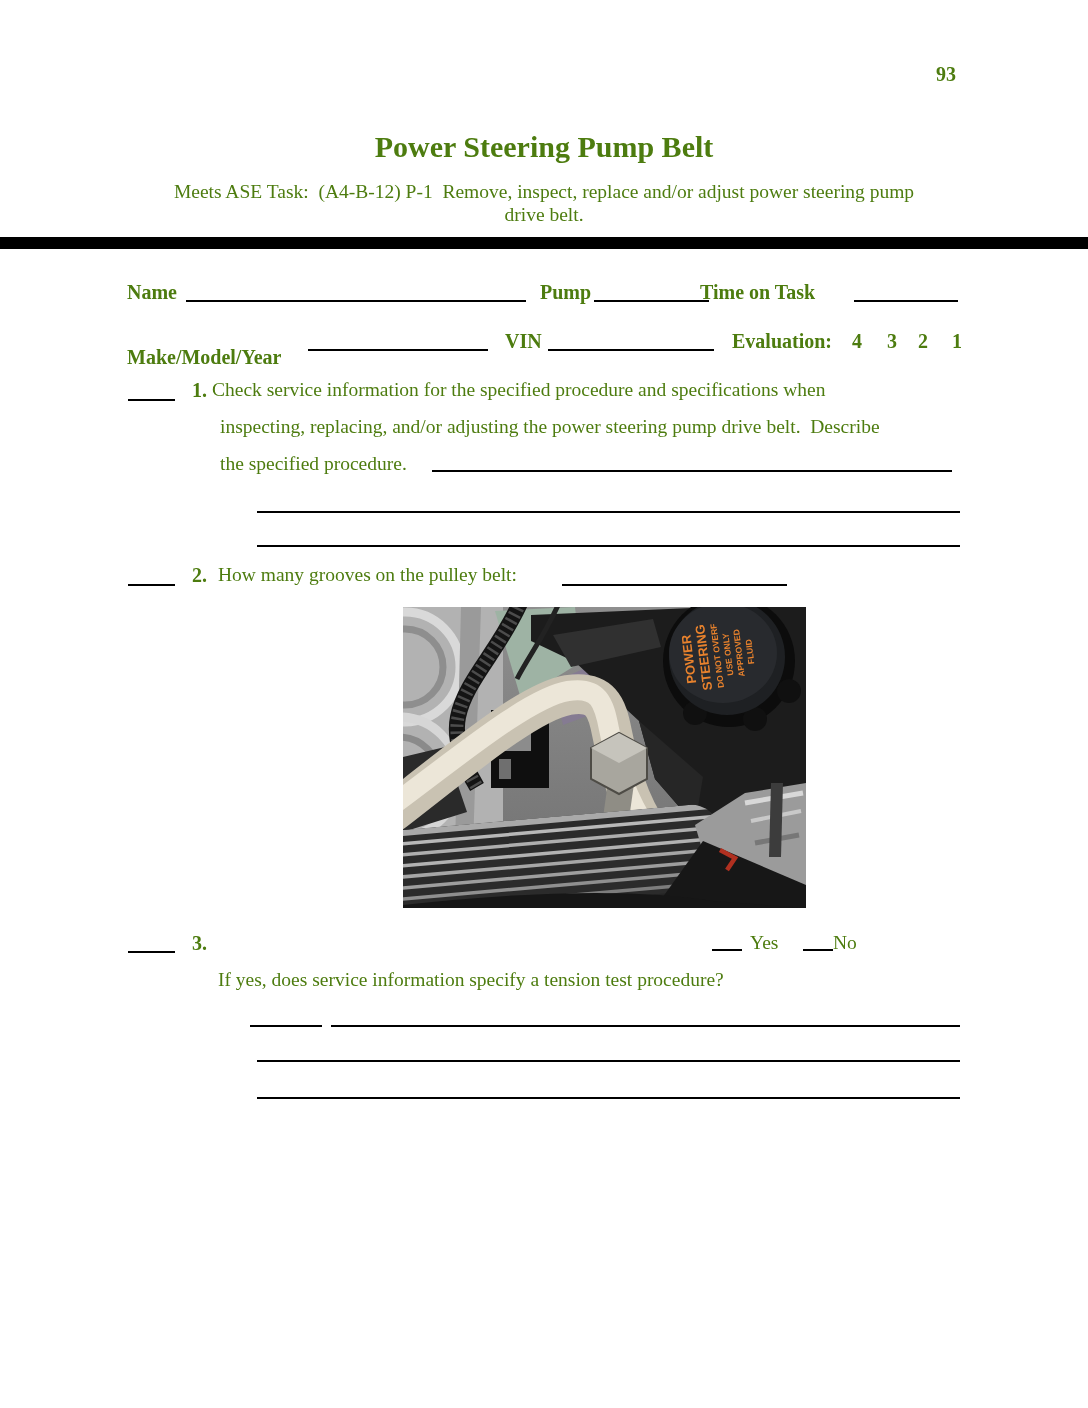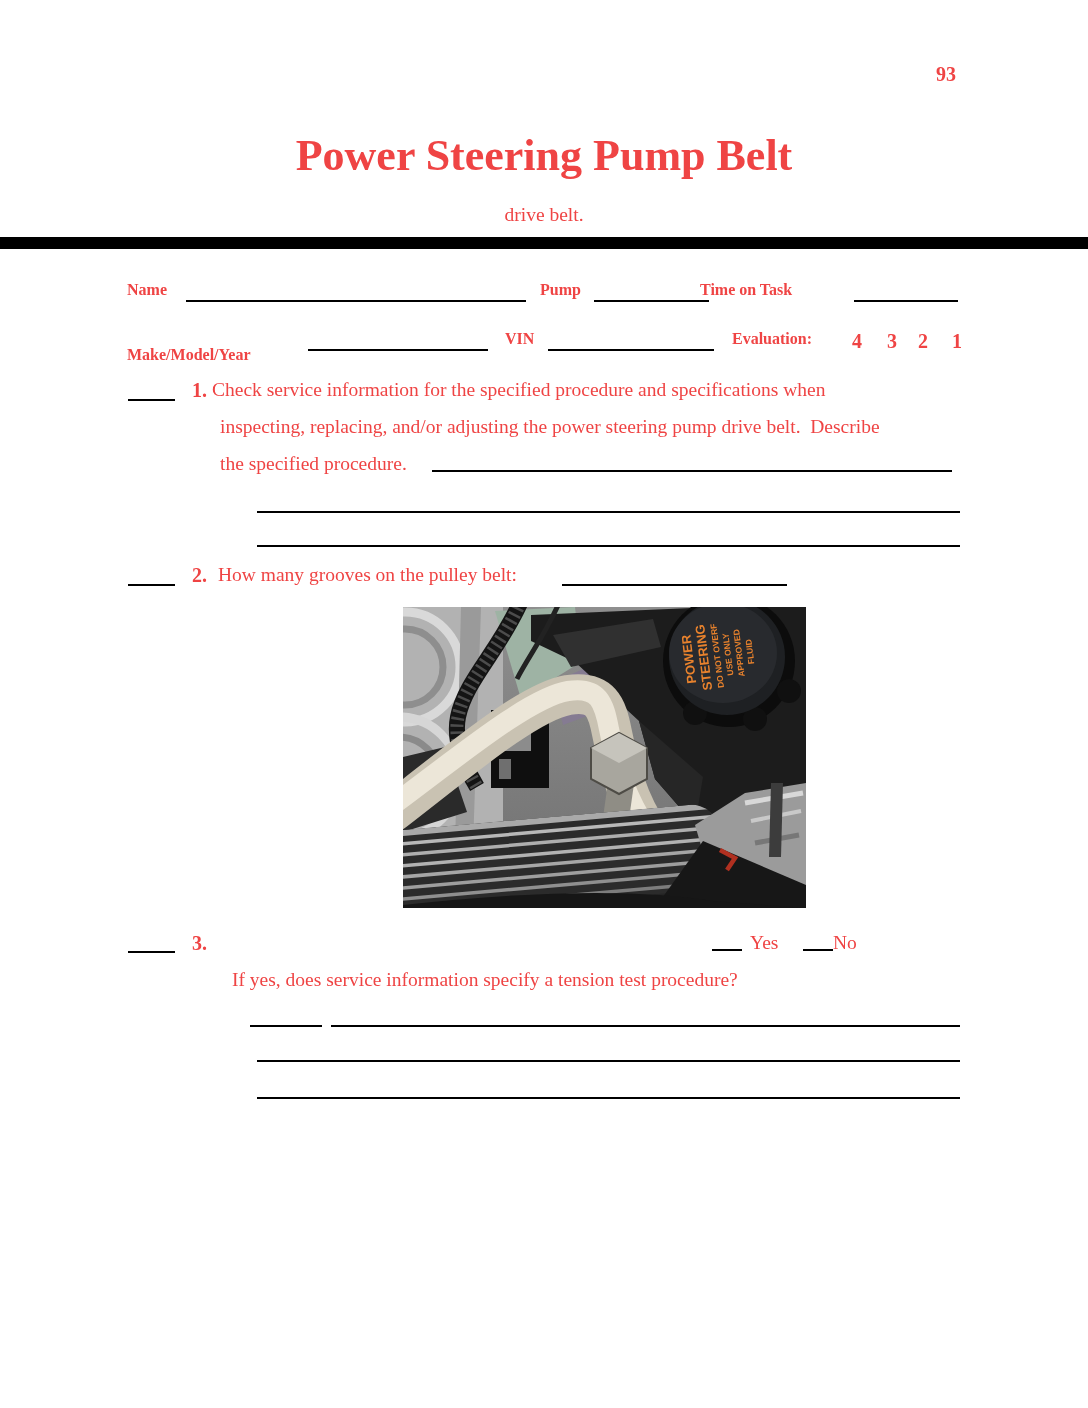--- a/index.html
+++ b/index.html
@@ -1,35 +1,36 @@
 <!DOCTYPE html>
 <html><head>
 <meta charset="utf-8">
 <style>
   html,body{margin:0;padding:0;background:#ffffff;}
   .page{position:relative;width:1088px;height:1408px;background:#fff;
-        font-family:"Liberation Serif","DejaVu Serif",serif;color:#ef4444;overflow:hidden;}
+        font-family:"Liberation Serif","DejaVu Serif",serif;color:#4d7c0f;overflow:hidden;}
   .t{position:absolute;font-size:19.5px;line-height:1.25;white-space:pre;}
   .c{left:0;width:1088px;text-align:center;}
-  .lb{font-size:16px;font-weight:bold;}
-  .title{font-size:44px;font-weight:bold;}
+  .lb{font-size:20px;font-weight:bold;}
+  .title{font-size:30px;font-weight:bold;}
   .pageno{font-size:20px;font-weight:bold;}
   .uline{position:absolute;height:0;border-bottom:2px solid #000;}
   .bar{position:absolute;left:0;top:237px;width:1088px;height:12px;background:#000;}
   .photo{position:absolute;left:403px;top:607px;width:403px;height:301px;}
   .num{font-size:20px;font-weight:bold;}
 </style>
 </head>
 <body>
 
 <div class="page">
 
   <div class="t pageno" style="left:936px;top:62px;">93</div>
 
   <div class="t title c" style="top:128px;">Power Steering Pump Belt</div>
+  <div class="t c" style="top:180px;">Meets ASE Task:  (A4-B-12) P-1  Remove, inspect, replace and/or adjust power steering pump</div>
   <div class="t c" style="top:203px;">drive belt.</div>
 
   <div class="bar"></div>
 
   <div class="t lb" style="left:127px;top:280px;">Name</div>
   <div class="uline" style="left:186px;top:300px;width:340px;"></div>
   <div class="t lb" style="left:540px;top:280px;">Pump</div>
   <div class="uline" style="left:594px;top:300px;width:115px;"></div>
   <div class="t lb" style="left:700px;top:280px;">Time on Task</div>
   <div class="uline" style="left:854px;top:300px;width:104px;"></div>
@@ -158,19 +159,19 @@
       <path d="M317,243 l15,8 l-8,12" stroke="#b03020" stroke-width="4.5" fill="none"></path>
     </g>
   </svg>
 
   <div class="uline" style="left:128px;top:951px;width:47px;"></div>
   <div class="t num" style="left:192px;top:931px;">3.</div>
   <div class="uline" style="left:712px;top:949px;width:30px;"></div>
   <div class="t" style="left:750px;top:931px;">Yes</div>
   <div class="uline" style="left:803px;top:949px;width:30px;"></div>
   <div class="t" style="left:833px;top:931px;">No</div>
-  <div class="t" style="left:232px;top:968px;">If yes, does service information specify a tension test procedure?</div>
+  <div class="t" style="left:218px;top:968px;">If yes, does service information specify a tension test procedure?</div>
   <div class="uline" style="left:250px;top:1025px;width:72px;"></div>
   <div class="uline" style="left:331px;top:1025px;width:629px;"></div>
   <div class="uline" style="left:257px;top:1060px;width:703px;"></div>
   <div class="uline" style="left:257px;top:1097px;width:703px;"></div>
 
 </div>
 
 </body></html>

